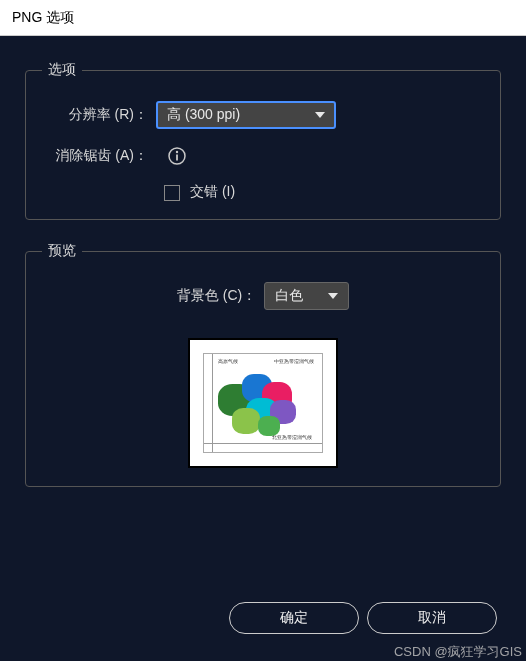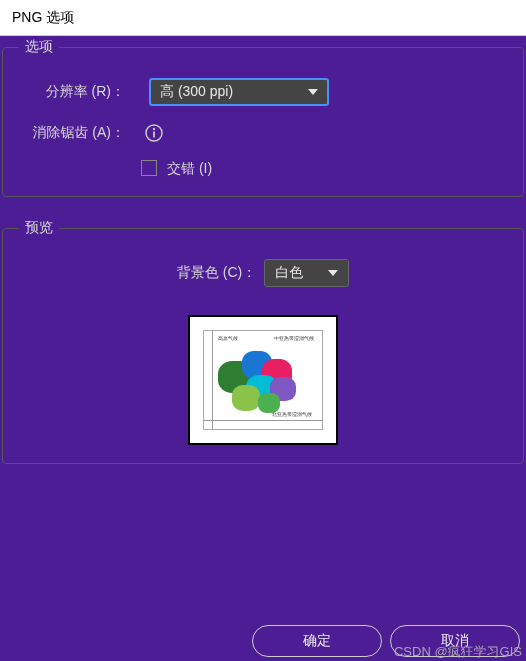--- a/index.html
+++ b/index.html
@@ -19,23 +19,23 @@
       background: #fff;
       border-bottom: 1px solid #ccc;
       display: flex;
       align-items: center;
       padding: 0 12px;
       font-size: 14px;
       color: #000;
       text-align: right;
     }
     .dialog-body {
-      background: #4c1d95;
+      background: #0f172a;
       height: calc(100% - 36px);
-      padding: 2px;
+      padding: 25px;
       display: flex;
       flex-direction: column;
       position: relative;
     }
     fieldset {
       border: 1px solid #555;
       border-radius: 4px;
       margin-bottom: 22px;
       padding: 22px 20px 18px 20px;
       position: relative;
@@ -69,21 +69,20 @@
       height: 28px;
       display: inline-flex;
       align-items: center;
       justify-content: space-between;
       padding: 0 10px;
       cursor: pointer;
     }
     .select.focused {
       border: 2px solid #4a90ff;
       padding: 0 9px;
-      margin-left: 16px;
     }
     .select .chevron {
       margin-left: 14px;
       color: #e8e8e8;
     }
     .select-res { width: 180px; }
     .select-aa { width: 260px; }
     .select-bg { width: 85px; }
     .chevron svg { display: block; }
     .info-icon {
@@ -91,21 +90,21 @@
       color: #c8c8c8;
       cursor: pointer;
       display: inline-flex;
       align-items: center;
       justify-content: center;
       width: 22px;
       height: 22px;
     }
     .checkbox-row {
       display: flex;
-      align-items: flex-start;
+      align-items: flex-end;
       margin-left: 118px;
     }
     .checkbox {
       width: 16px;
       height: 16px;
       border: 1px solid #888;
       background: transparent;
       margin-right: 10px;
       cursor: pointer;
     }

